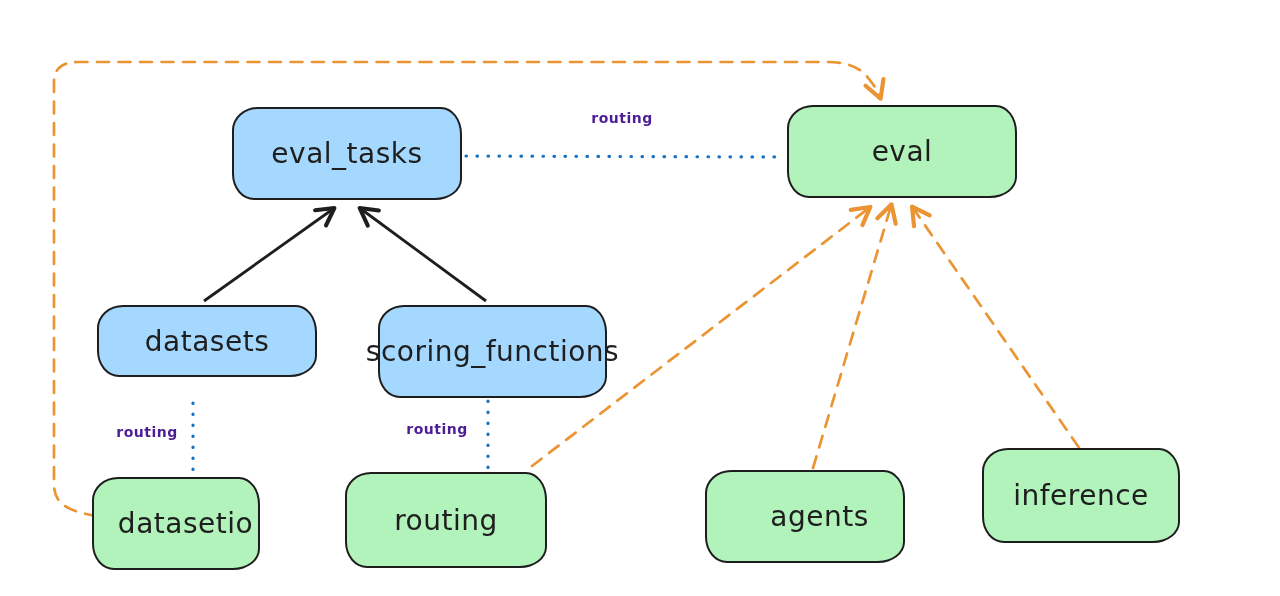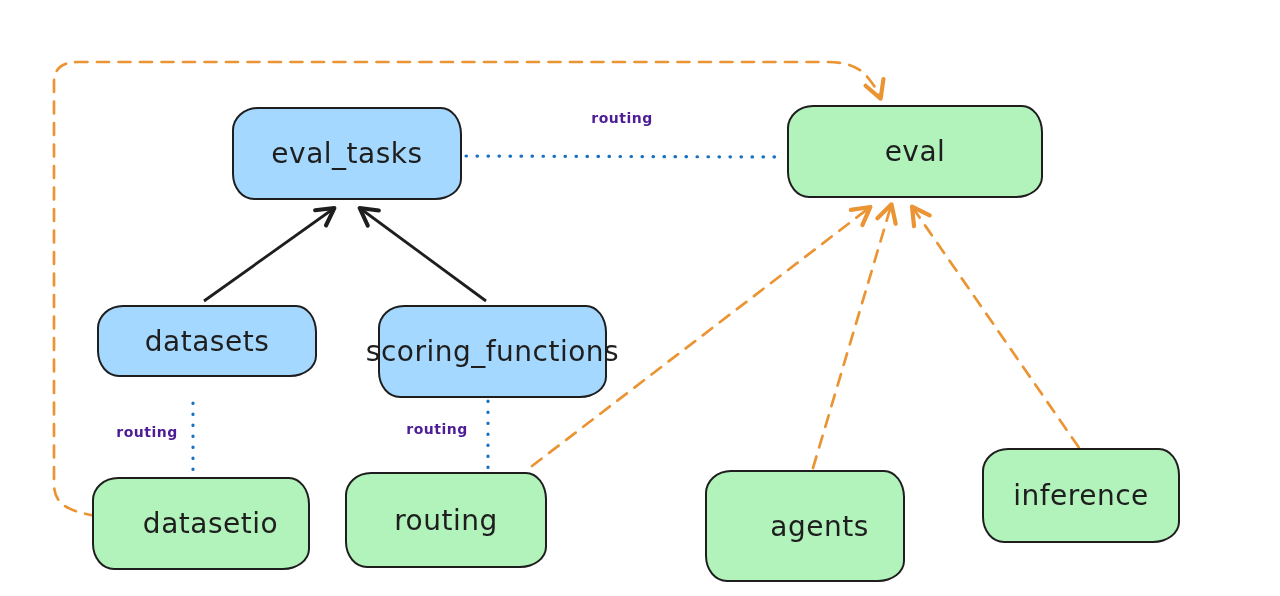--- a/index.html
+++ b/index.html
@@ -55,41 +55,41 @@
     <path d="M 97,516 C 66,511 54,503 54,484 L 54,82 Q 54,62 78,62 L 828,62 Q 857,62 869,79 Q 877,89 880,97" fill="none" stroke="#eb9433" stroke-width="2.7" stroke-dasharray="12 9.5" stroke-linecap="round" marker-end="url(#arrow-orange)"></path>
     <line x1="532" y1="466" x2="869" y2="208" stroke="#eb9433" stroke-width="2.7" stroke-dasharray="12 9.5" stroke-linecap="round" marker-end="url(#arrow-orange)"></line>
     <line x1="813" y1="468" x2="891" y2="206" stroke="#eb9433" stroke-width="2.7" stroke-dasharray="12 9.5" stroke-linecap="round" marker-end="url(#arrow-orange)"></line>
     <line x1="1091" y1="465" x2="913" y2="208" stroke="#eb9433" stroke-width="2.7" stroke-dasharray="12 9.5" stroke-linecap="round" marker-end="url(#arrow-orange)"></line>
   </svg>
 
   <div class="node node-blue" style="left:232px; top:107px; width:230px; height:93px;">
     <span>eval_tasks</span>
   </div>
 
-  <div class="node node-green" style="left:787px; top:105px; width:256px; height:93px;">
+  <div class="node node-green" style="left:787px; top:105px; width:230px; height:93px;">
     <span>eval</span>
   </div>
 
   <div class="node node-blue" style="left:97px; top:305px; width:220px; height:72px;">
     <span>datasets</span>
   </div>
 
   <div class="node node-blue" style="left:378px; top:305px; width:229px; height:93px;">
     <span>scoring_functions</span>
   </div>
 
-  <div class="node node-green" style="left:92px; top:477px; width:218px; height:93px;padding-left:19px;">
+  <div class="node node-green" style="left:92px; top:477px; width:168px; height:93px;padding-left:19px;">
     <span>datasetio</span>
   </div>
 
   <div class="node node-green" style="left:345px; top:472px; width:202px; height:96px;">
     <span>routing</span>
   </div>
 
-  <div class="node node-green" style="left:705px; top:470px; width:200px; height:112px;padding-left:29px;">
+  <div class="node node-green" style="left:705px; top:470px; width:200px; height:93px;padding-left:29px;">
     <span>agents</span>
   </div>
 
   <div class="node node-green" style="left:982px; top:448px; width:198px; height:95px;">
     <span>inference</span>
   </div>
 
   <div class="edge-label" style="left:572px; top:110px; width:100px;">routing</div>
 
   <div class="edge-label" style="left:102px; top:424px; width:90px;">routing</div>

